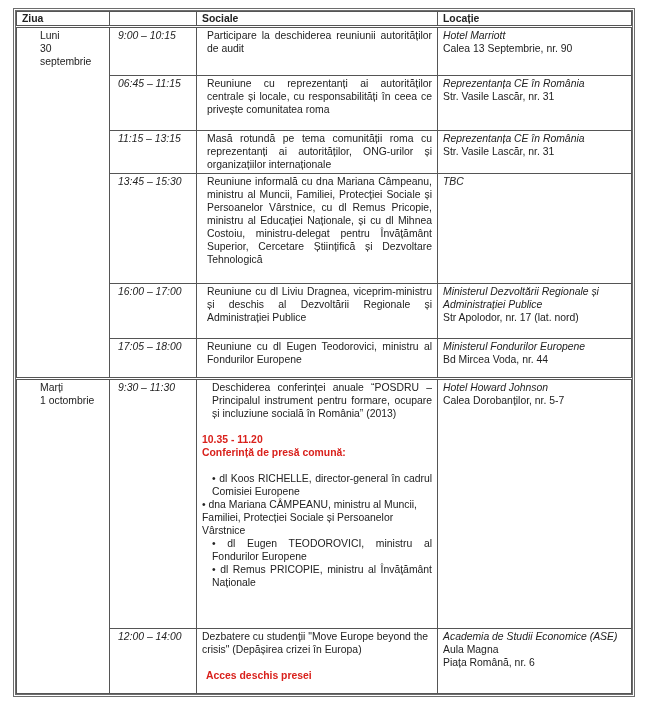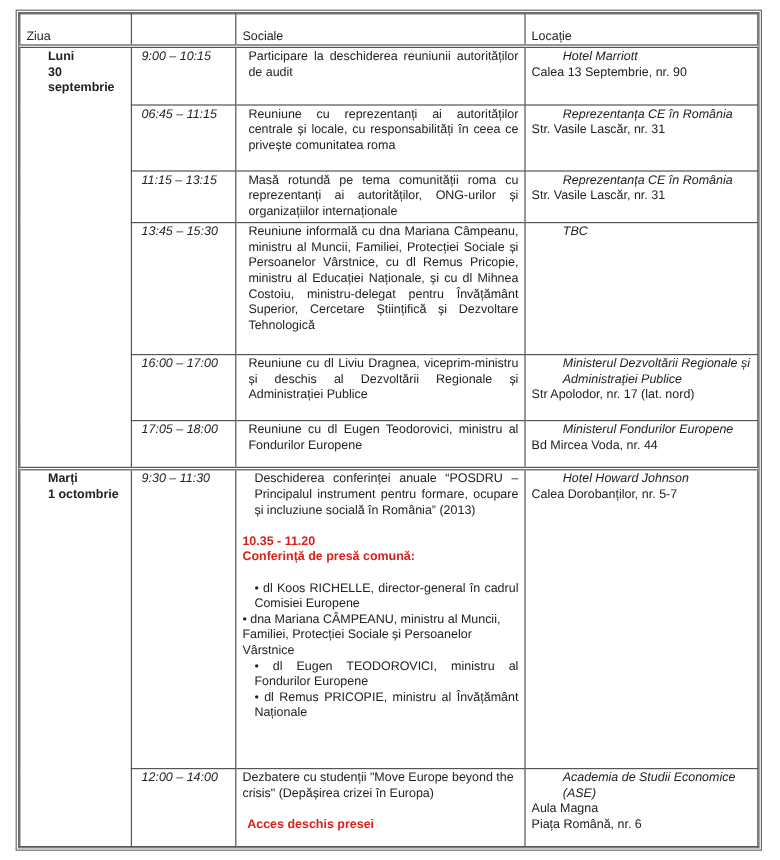--- a/index.html
+++ b/index.html
@@ -3,25 +3,25 @@
 <meta charset="utf-8">
 <style>
   html, body { margin: 0; padding: 0; background: #ffffff; }
   body { width: 650px; height: 717px; position: relative; overflow: hidden;
          font-family: "Liberation Sans", "DejaVu Sans", sans-serif; color: #222; }
   .frame { position: absolute; left: 13px; top: 8px; width: 622px;
            border: 3px double #6d6d6d; box-sizing: border-box; }
   table { border-collapse: collapse; width: 100%; table-layout: fixed; font-size: 10.4px; line-height: 13px; }
   td, th { border: 1px solid #555; vertical-align: top; padding: 1px 5px 2px 5px; text-align: left; }
   col.c1 { width: 93px; } col.c2 { width: 87px; } col.c3 { width: 241px; } col.c4 { width: auto; }
-  th { font-weight: normal; height: 12px; padding-top: 12px; padding-bottom: 0; border-bottom: 3px double #555; }
-  .day { font-weight: bold; padding-left: 23px; }
+  th { font-weight: bold; height: 12px; padding-top: 0; padding-bottom: 0; border-bottom: 3px double #555; }
+  .day { font-weight: normal; padding-left: 23px; }
   .time { padding-left: 8px; font-style: italic; }
   .just { text-align: justify; padding-left: 10px; }
-  .it { font-style: italic; margin-left: 26px; }
+  .it { font-style: italic; }
   .red { color: #d9211c; font-weight: bold; }
   .dayblock-sep td { border-top: 3px double #555; }
   .gap { height: 13px; }
   p { margin: 0; }
 </style>
 </head>
 <body>
 
 <div class="frame">
 <table>

